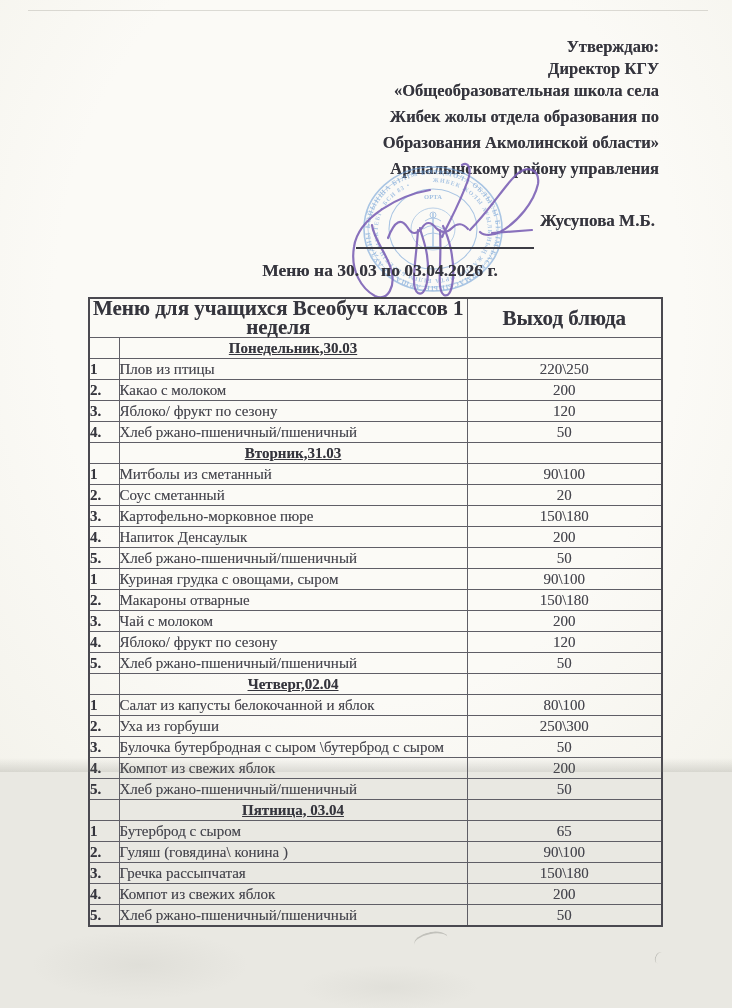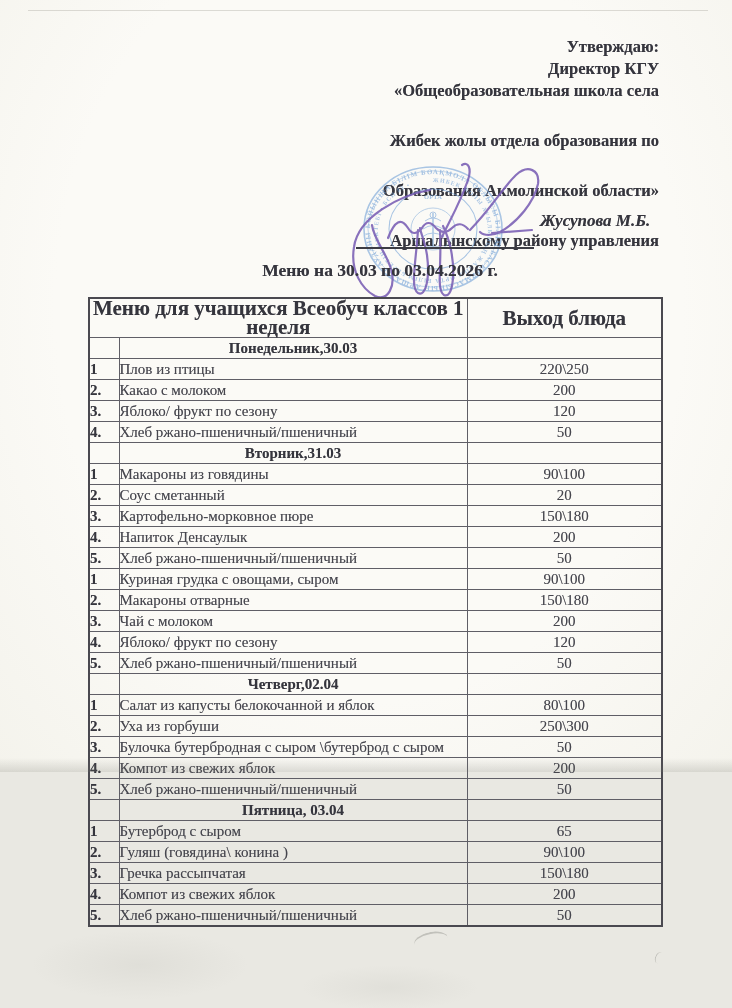--- a/index.html
+++ b/index.html
@@ -25,27 +25,27 @@
        background:radial-gradient(ellipse, rgba(140,140,132,.09), rgba(0,0,0,0) 70%);}
   .sm3{left:414px;top:932px;width:34px;height:16px;border-top:2px solid rgba(120,120,115,.35);
        border-radius:50%;transform:rotate(-12deg);}
   .sm4{left:655px;top:952px;width:8px;height:12px;border-left:1.5px solid rgba(130,130,125,.4);
        transform:rotate(20deg);}
 
   
   .approval{position:absolute;top:36px;right:80px;width:330px;text-align:right;
      font-weight:bold;font-size:16.5px;line-height:22px;color:var(--ink);
      text-shadow:0 0 .5px rgba(45,45,60,.55);}
-  .approval .gap{margin-top:28px;}
+  .approval .gap{margin-top:4px;}
   .approval .gap-first{margin-top:0;}
 
   .sig-line{position:absolute;left:356px;top:247px;width:178px;height:2px;
      background:#3c3c44;}
   .signer{position:absolute;left:540px;top:211px;font-weight:bold;font-size:17px;
-     color:var(--ink);text-shadow:0 0 .5px rgba(45,45,60,.55);font-style:italic;}
+     color:var(--ink);text-shadow:0 0 .5px rgba(45,45,60,.55);}
 
   .menu-title{position:absolute;left:0;top:260px;width:732px;text-align:center;
      font-weight:bold;font-size:17.5px;color:var(--ink);
      transform:translateX(14px);text-shadow:0 0 .5px rgba(45,45,60,.55);}
 
   
   .stamp{position:absolute;left:361px;top:165px;width:144px;height:130px;
      filter:blur(.4px);opacity:.78;pointer-events:none;}
   
   .signature{position:absolute;left:300px;top:85px;width:430px;height:320px;
@@ -57,21 +57,21 @@
      font-size:15px;color:var(--ink-soft);}
   table.menu col.c-num{width:30px;}
   table.menu col.c-dish{width:348px;}
   table.menu col.c-out{width:195px;}
   table.menu th,table.menu td{border:1px solid var(--line);padding:0;
      line-height:19px;vertical-align:middle;
      text-shadow:0 0 .4px rgba(50,50,60,.4);}
   table.menu{border:2px solid var(--line-strong);}
   tr.hdr th{height:27px;font-size:21px;font-weight:bold;color:var(--ink);
      text-align:center;}
-  tr.day td{height:20px;}
+  tr.day td{height:20px;text-decoration:underline;}
   td.day-title{font-weight:bold;color:var(--ink);text-align:center;font-size:15px;}
   tr.item td{height:20px;}
   td.num{font-weight:bold;color:var(--ink);padding-left:7px;}
   td.dish{padding-left:9px;padding-right:34px;}
   td.out{text-align:center;}
 </style>
 </head>
 <body>
 
 <div class="paper">
@@ -174,21 +174,21 @@
           <td class="dish">Хлеб ржано-пшеничный/пшеничный</td>
           <td class="out">50</td>
         </tr>
         <tr class="day">
           <td class="num"></td>
           <td class="day-title">Вторник,31.03</td>
           <td class="out"></td>
         </tr>
         <tr class="item">
           <td class="num">1</td>
-          <td class="dish">Макароны из говядины</td>
+          <td class="dish">Митболы из сметанный</td>
           <td class="out">90\100</td>
         </tr>
         <tr class="item">
           <td class="num">2.</td>
           <td class="dish">Соус сметанный</td>
           <td class="out">20</td>
         </tr>
         <tr class="item">
           <td class="num">3.</td>
           <td class="dish">Картофельно-морковное пюре</td>

